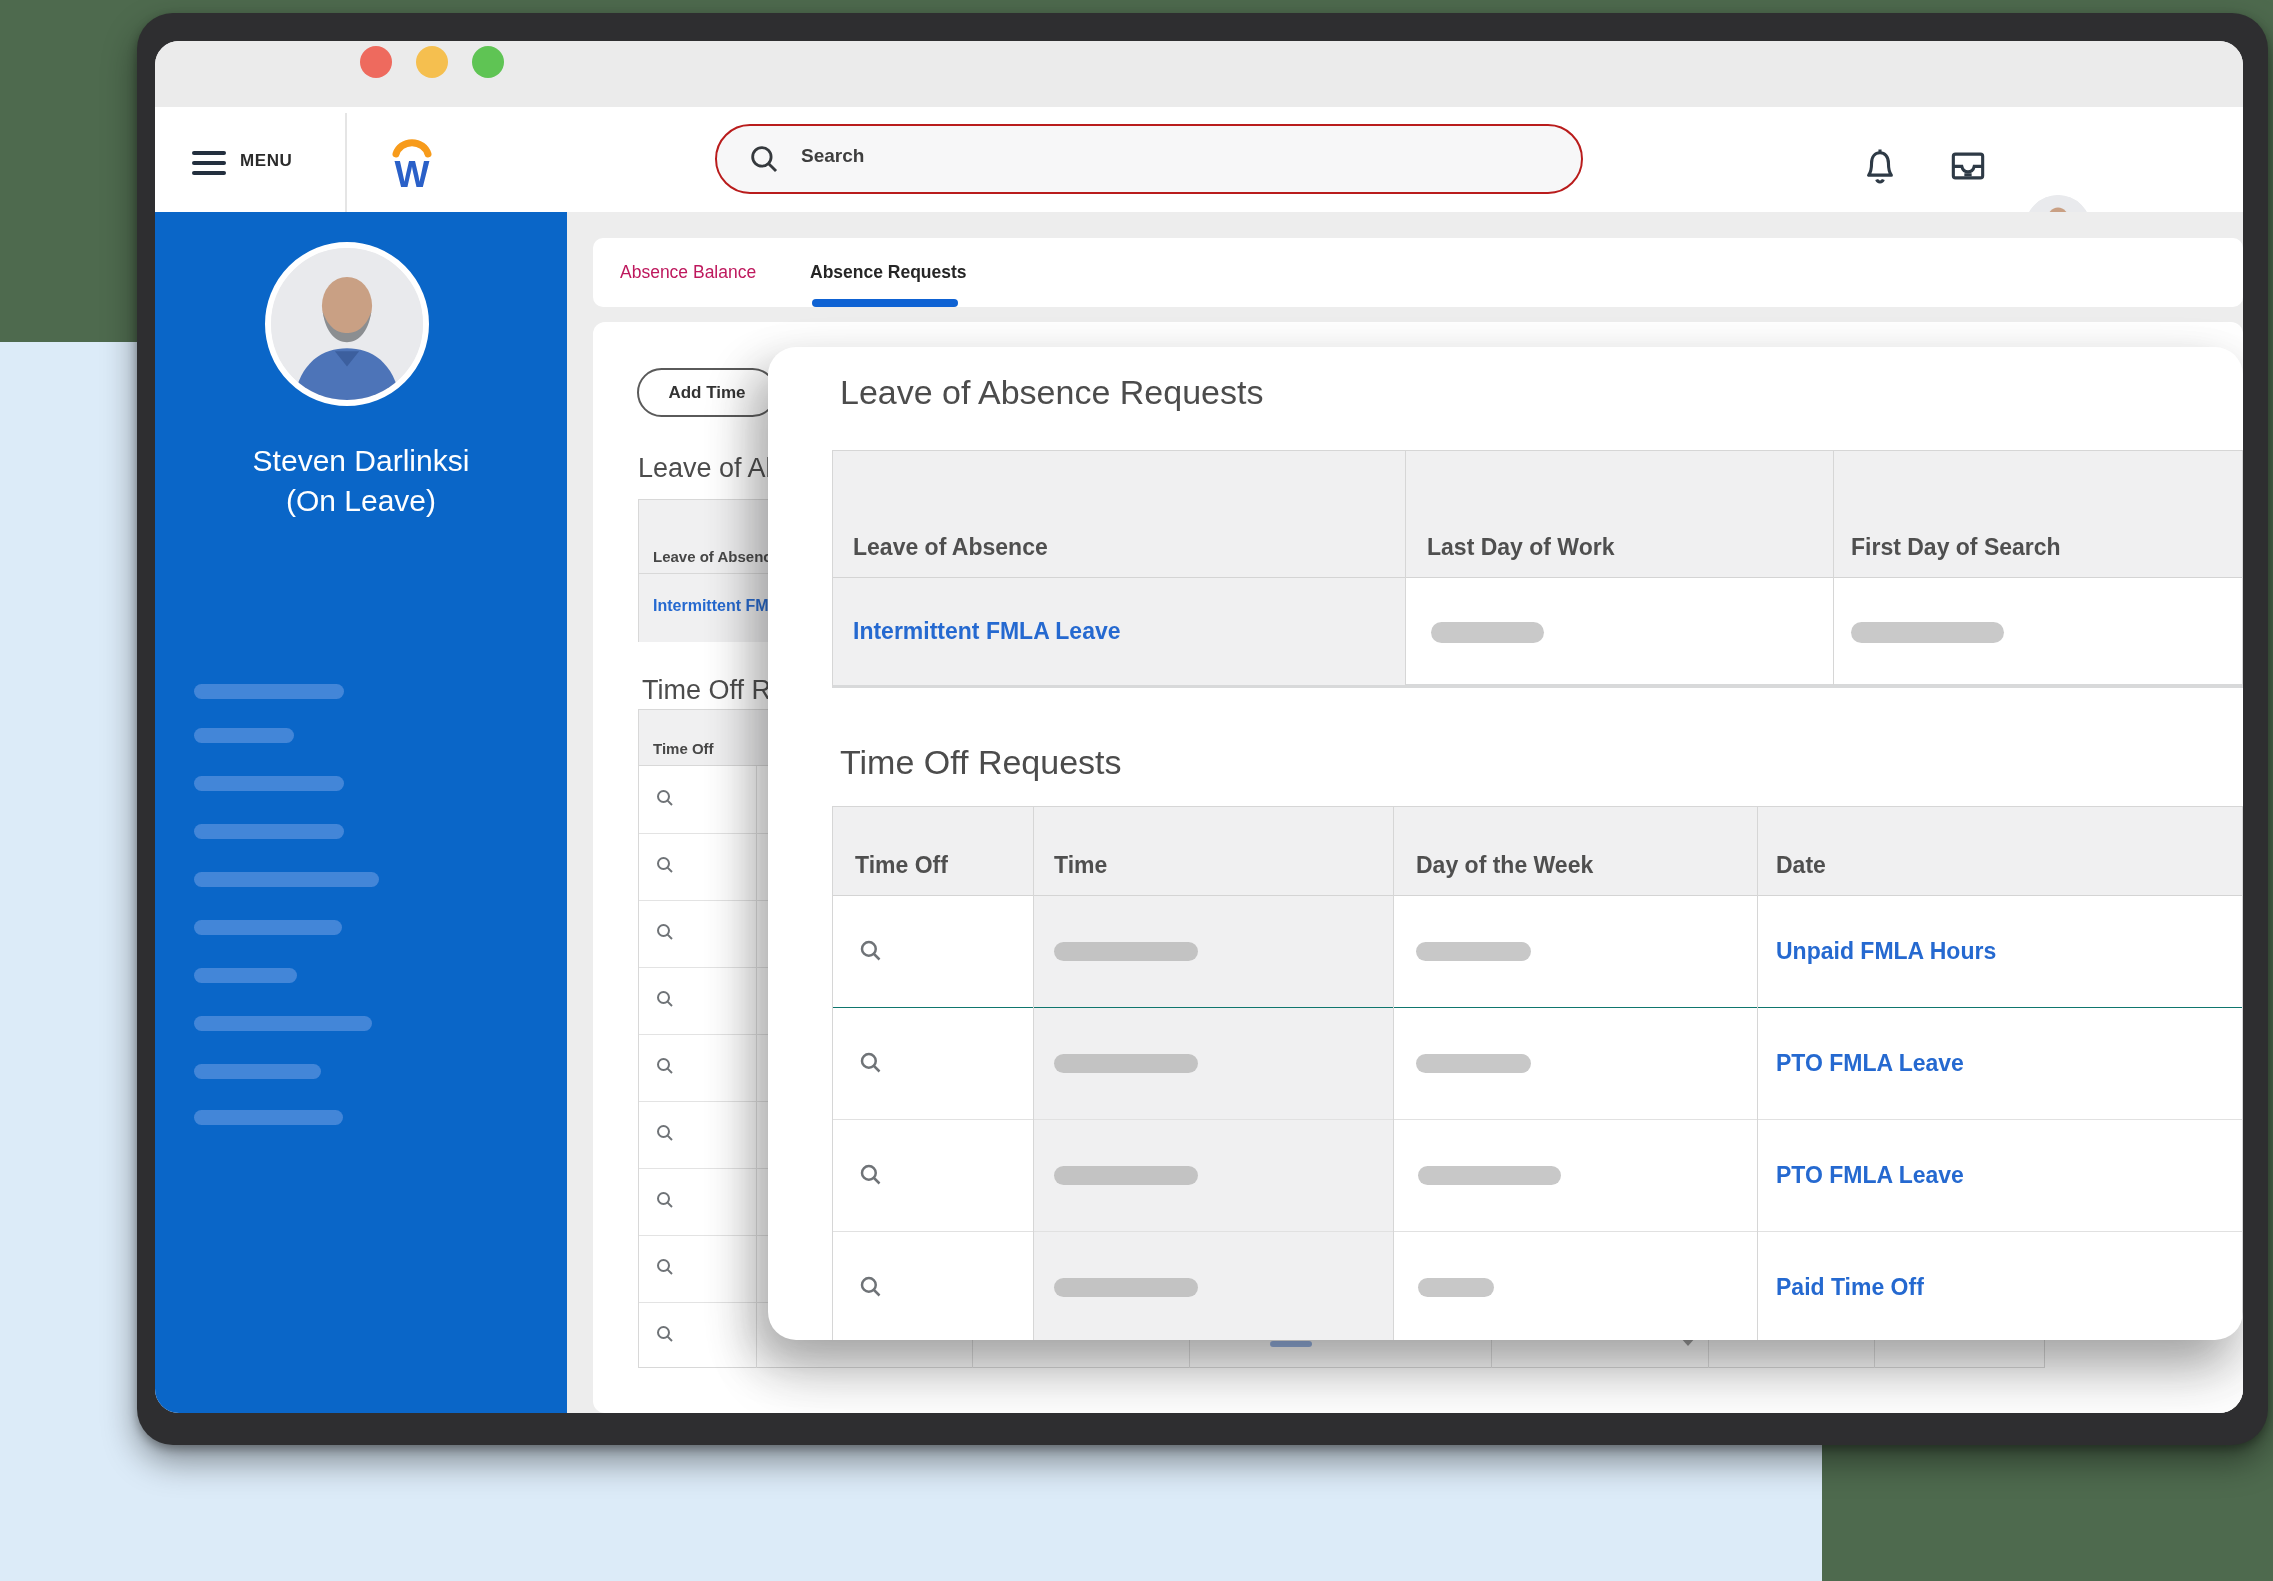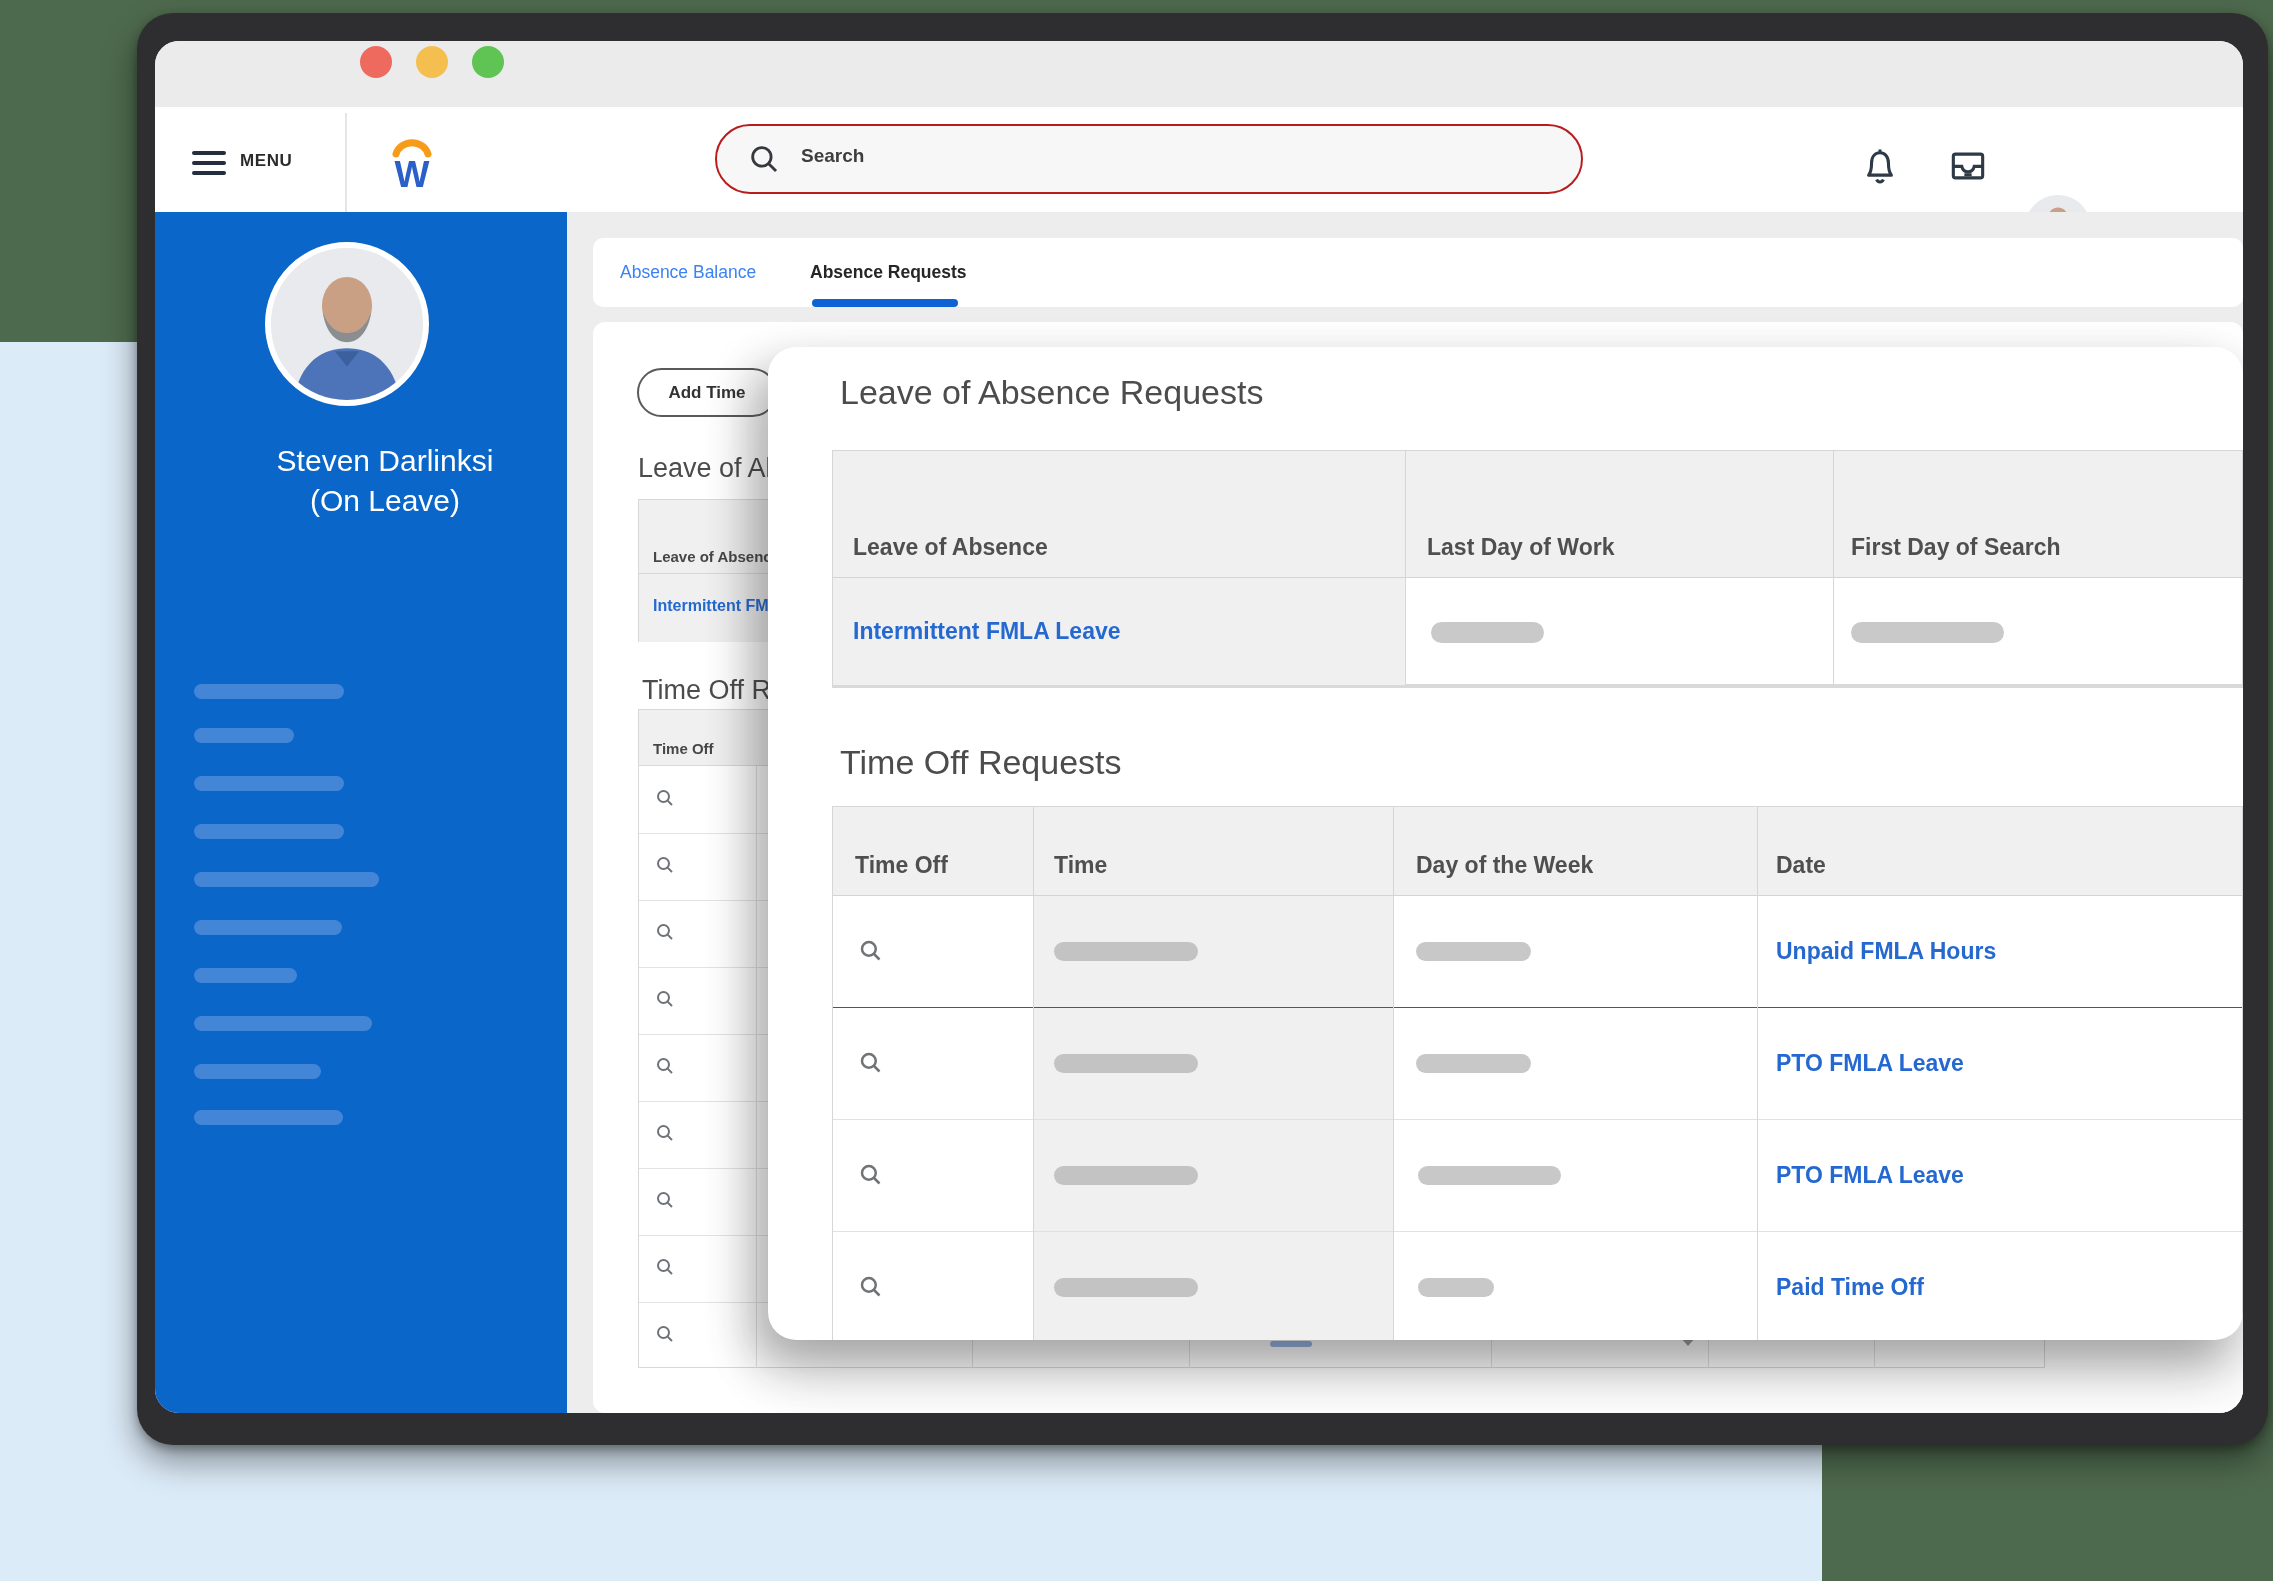--- a/index.html
+++ b/index.html
@@ -50,27 +50,27 @@
   .bell-btn{left:1698px;top:96px;}
   .tray-btn{left:1786px;top:97px;}
   .avatar-top{left:1870px;top:88px;width:66px;height:66px;border-radius:50%;overflow:hidden;background:#e9eaed;cursor:pointer;}
 
   
   .sidebar{left:0;top:171px;width:412px;height:1201px;background:#0a66c8;}
   .side-avatar{
     left:110px;top:30px;width:164px;height:164px;box-sizing:border-box;
     border:6px solid #ffffff;border-radius:50%;overflow:hidden;background:#e9eaed;
   }
-  .side-name{left:0;top:229px;width:412px;text-align:center;color:#ffffff;font-size:30px;line-height:40px;font-weight:400;padding-left:24px;}
+  .side-name{left:0;top:229px;width:412px;text-align:center;color:#ffffff;font-size:30px;line-height:40px;font-weight:400;}
   .skel{left:39px;height:15px;border-radius:8px;background:#4386d8;}
 
   .main{left:412px;top:171px;width:1676px;height:1201px;background:#ededed;}
   .tabcard{left:26px;top:26px;width:1650px;height:69px;background:#ffffff;border-radius:10px;}
   .tab{top:0;height:69px;display:flex;align-items:center;cursor:pointer;}
-  .tab-inactive{left:27px;font-size:17.5px;color:#3b82f6;}
+  .tab-inactive{left:27px;font-size:17.5px;color:#be185d;}
   .tab-active{left:217px;font-size:17.5px;font-weight:700;color:#262626;}
   .tab-underline{left:219px;bottom:0;width:146px;height:8px;border-radius:4px;background:#0e62d3;}
 
   .panel{left:26px;top:110px;width:1650px;height:1091px;background:#ffffff;border-radius:12px;}
 
   
   .addbtn{
     left:44px;top:46px;width:140px;height:49px;border:2px solid #5a5a5a;border-radius:26px;
     box-sizing:border-box;background:#ffffff;display:flex;align-items:center;justify-content:center;
     font-size:17px;font-weight:700;color:#333333;cursor:pointer;

